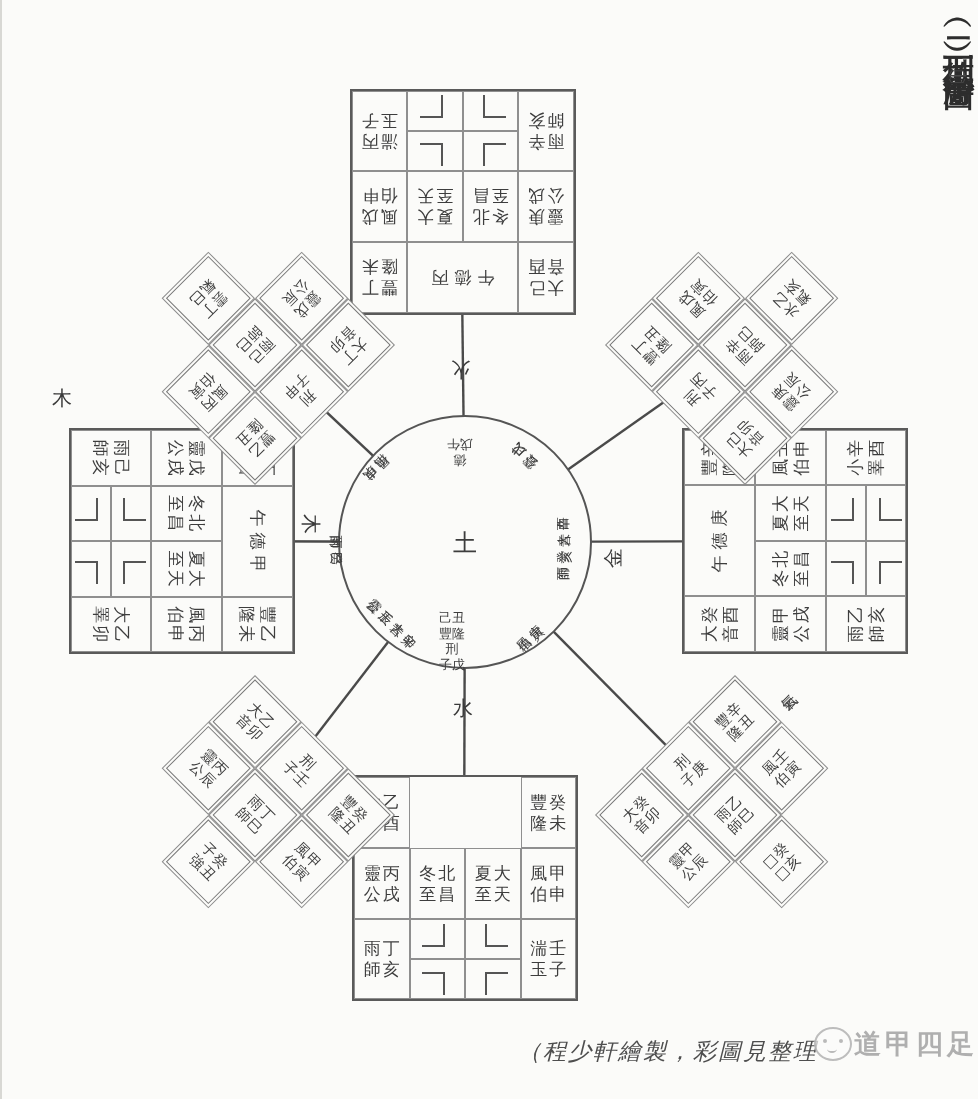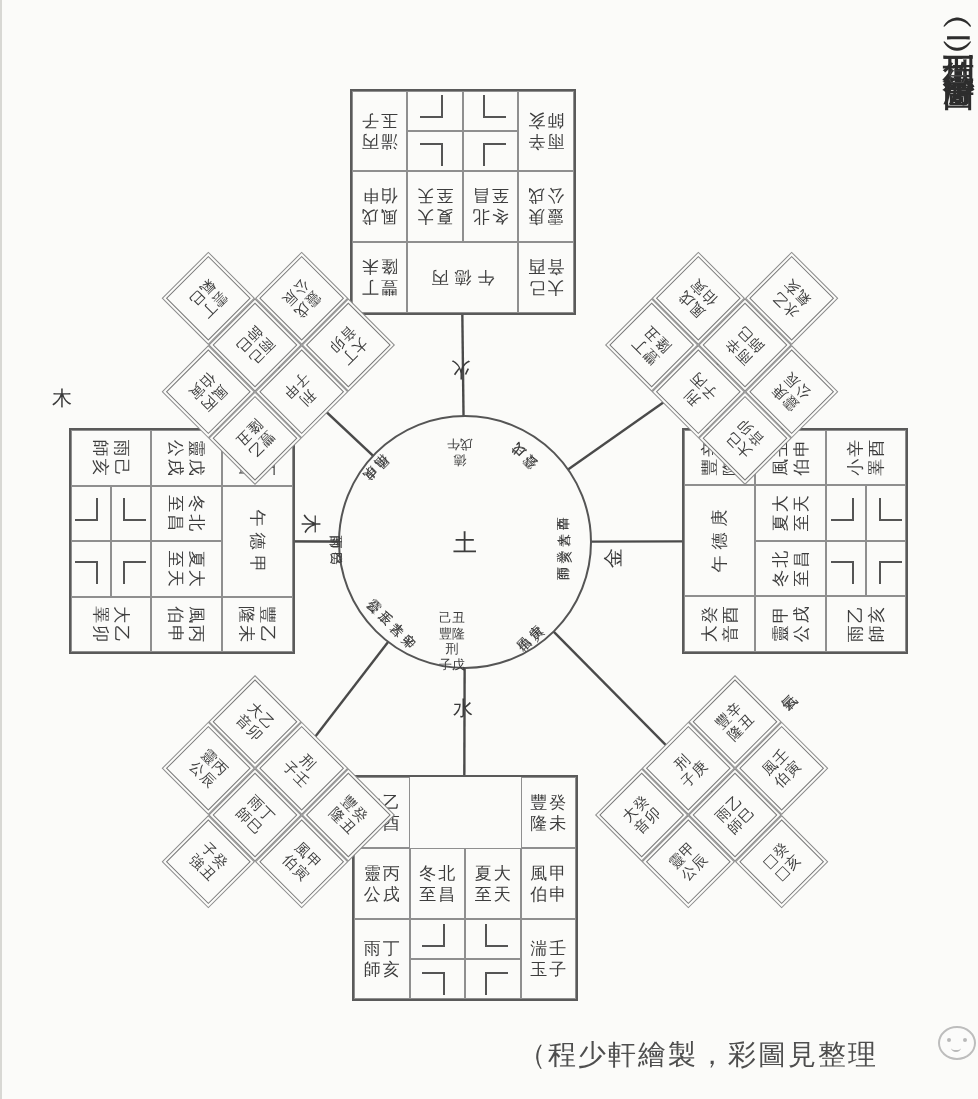--- a/index.html
+++ b/index.html
@@ -42,22 +42,22 @@
   .center-char{position:absolute;left:465px;top:543px;transform:translate(-50%,-50%);
                font-size:24px;z-index:4;}
   .ct{position:absolute;z-index:4;font-size:13px;line-height:1.2;color:#3d3d3d;text-align:center;}
   .ct.v{writing-mode:vertical-rl;letter-spacing:1px;}
   .ct.v div{margin:0 1px;}
   .el{position:absolute;z-index:4;font-size:20px;color:#3a3a3a;}
   
   .title{position:absolute;top:8px;right:2px;writing-mode:vertical-rl;z-index:5;
          font-size:31px;font-weight:700;color:#2d2d2d;letter-spacing:7px;line-height:1.15;}
   .title .part{font-size:19px;font-weight:400;letter-spacing:2px;color:#4a4a4a;}
-  .caption{position:absolute;left:518px;top:1036px;z-index:4;font-size:28px;
-           color:#4e4e4e;letter-spacing:2px;}
+  .caption{position:absolute;left:518px;top:1036px;z-index:4;font-size:23px;
+           color:#4e4e4e;letter-spacing:2px;font-style:italic;}
   .wm{position:absolute;right:0px;top:1026px;z-index:6;display:flex;align-items:center;opacity:.92;}
   .wm-face{width:34px;height:30px;border:2px solid #b8b8b8;border-radius:50%;
            background:rgba(251,251,249,.75);position:relative;margin-right:2px;}
   .wm-face .eye{position:absolute;width:4px;height:4px;border-radius:50%;background:#b4b4b4;top:10px;}
   .wm-face .eye.l{left:7px}.wm-face .eye.r{right:7px}
   .wm-face .mouth{position:absolute;left:11px;top:16px;width:10px;height:6px;
                   border-bottom:2px solid #b4b4b4;border-radius:0 0 50% 50%;}
   .wm-text{font-size:27px;color:#a9a9a9;letter-spacing:4px;font-weight:700;}
 </style>
 </head>
@@ -456,14 +456,15 @@
   </div>
 
   <div class="caption">（程少軒繪製，彩圖見整理</div>
 
   <div class="wm">
     <div class="wm-face">
       <div class="eye l"></div>
       <div class="eye r"></div>
       <div class="mouth"></div>
     </div>
+    <div class="wm-text">道甲四足</div>
   </div>
 </div>
 
 </body></html>

